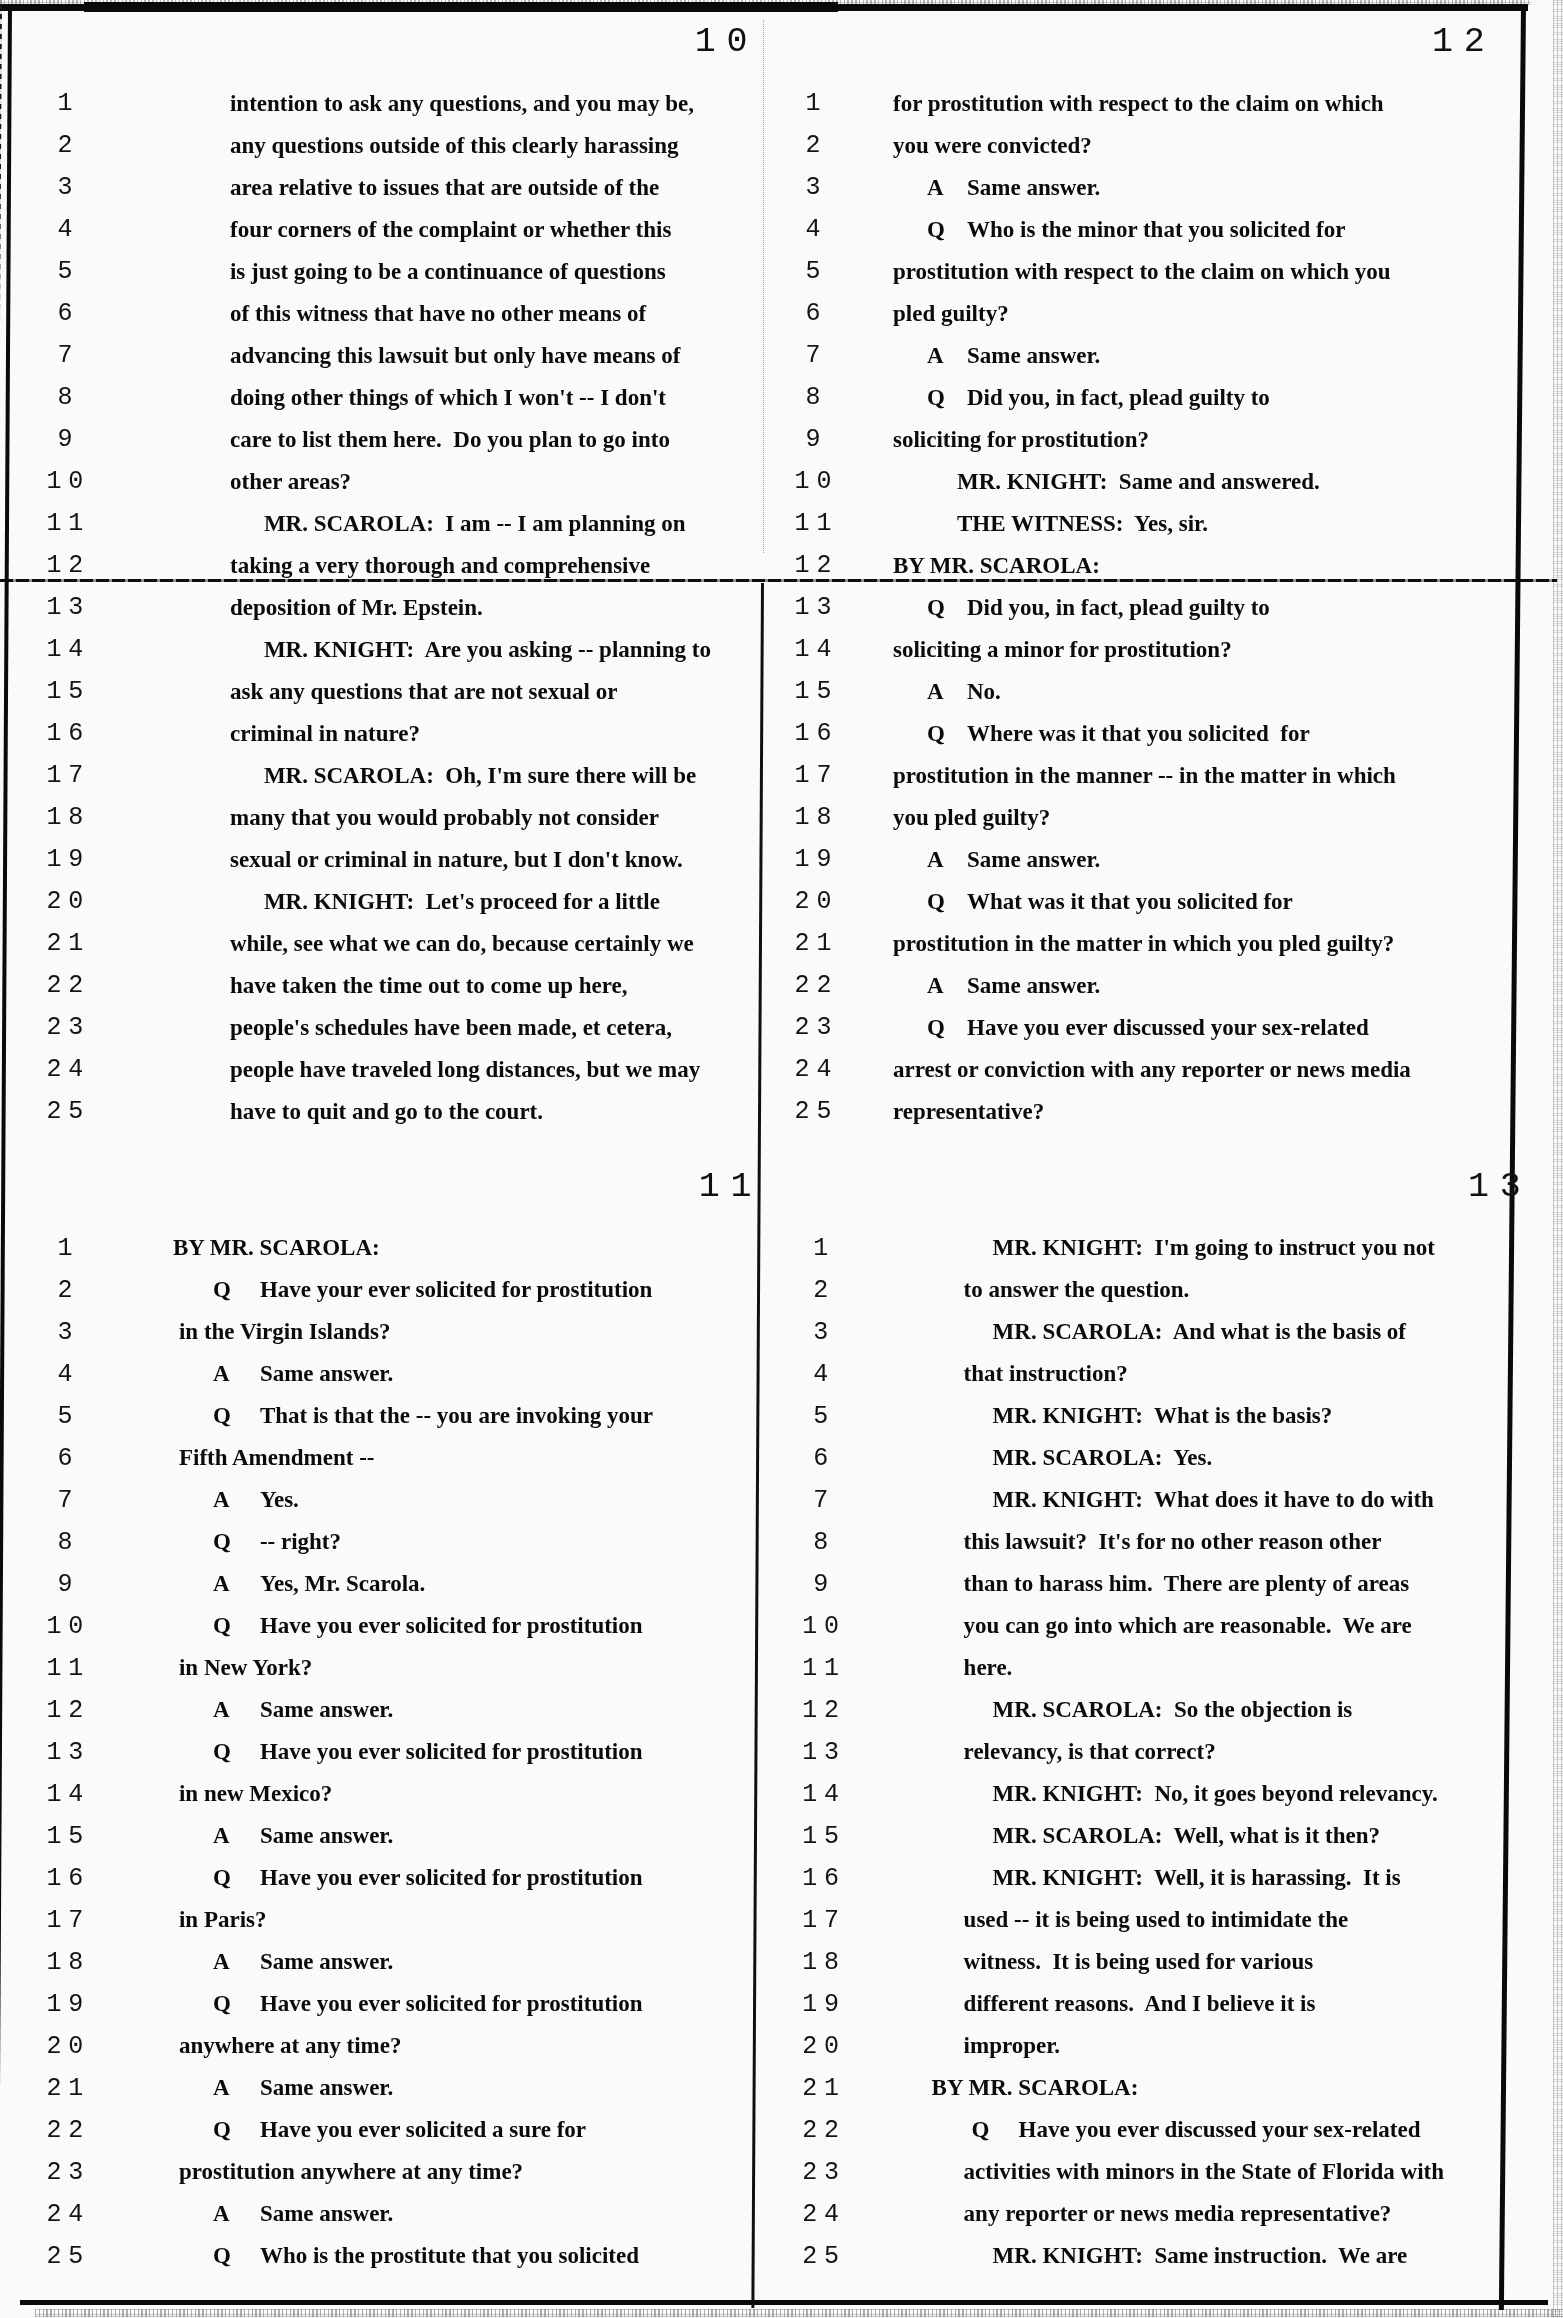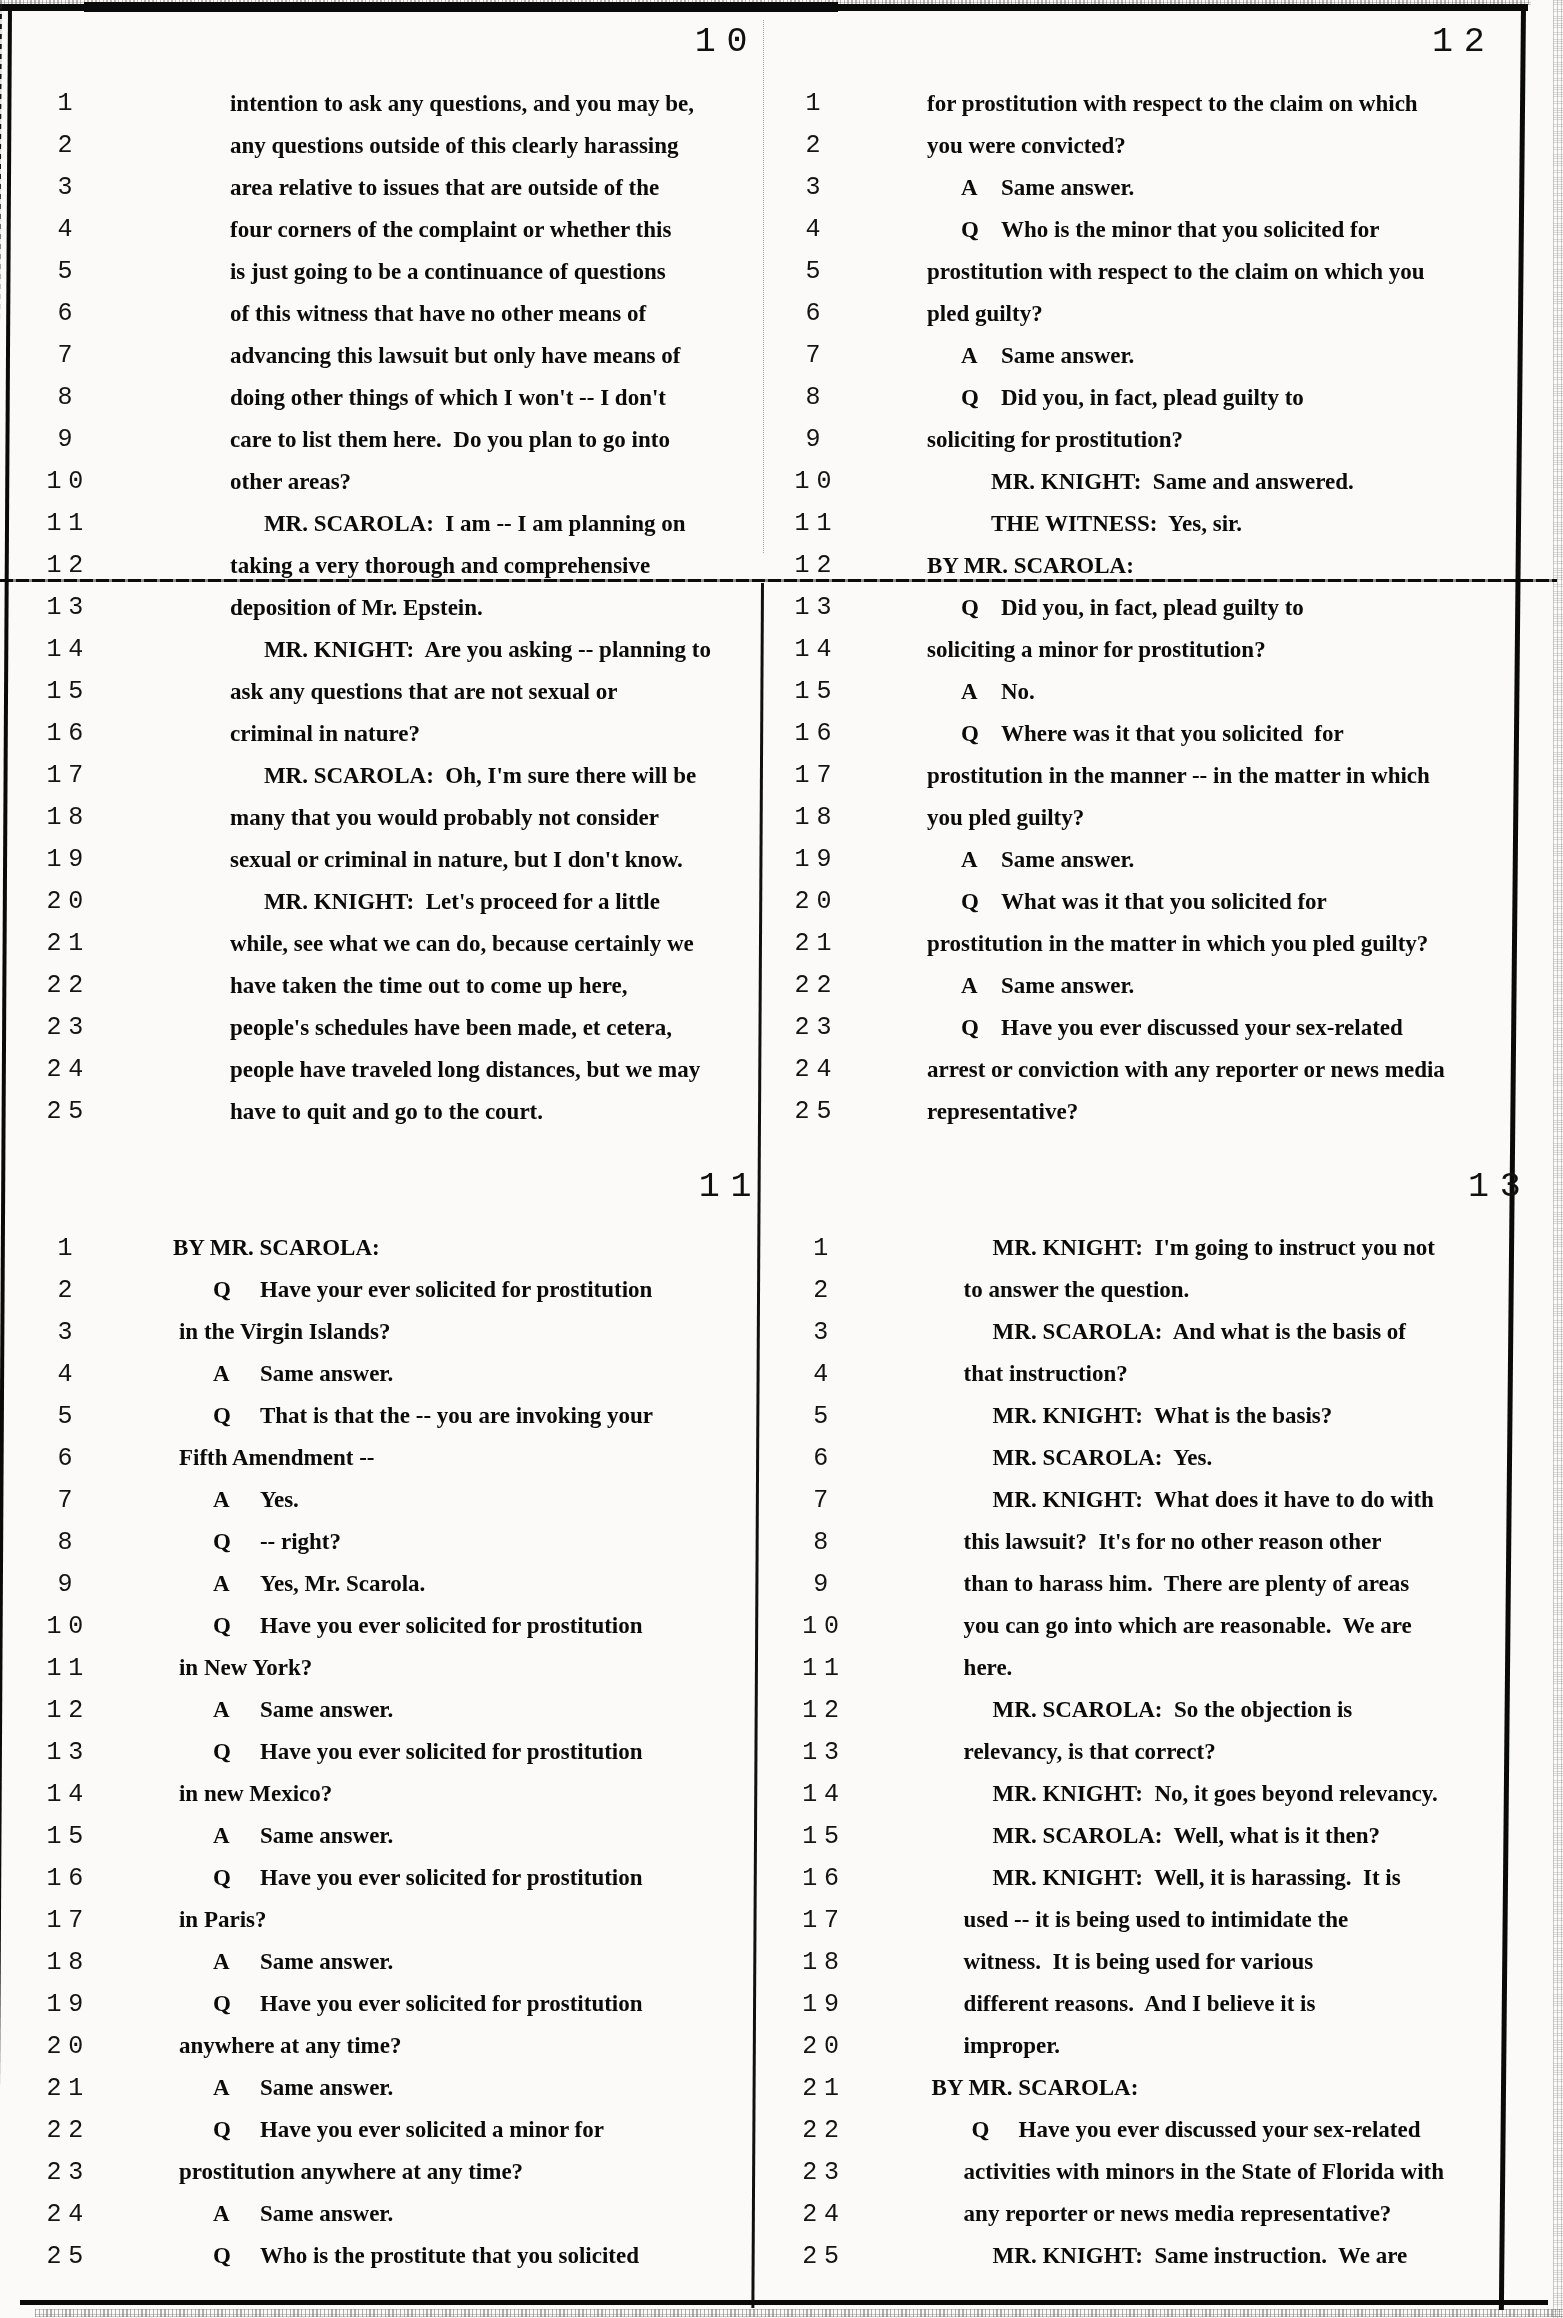--- a/index.html
+++ b/index.html
@@ -57,21 +57,21 @@
   }
   #q10 .num,#q11 .num{margin-left:12.2px;}
   #q12 .num{margin-left:0;}
   #q13 .num{margin-left:7.6px;}
 
   .body{
     font-weight:700;font-size:23px;color:#0b0b0b;white-space:pre;line-height:26px;
   }
   #q10 .body{margin-left:110px;}
   #q11 .body{margin-left:59px;}
-  #q12 .body{margin-left:65px;}
+  #q12 .body{margin-left:31px;}
   #q13 .body{margin-left:62px;}
 
   .body.cont{padding-left:6.1px;}
   .body.by{padding-left:0;}
   .body.speaker{padding-left:40px;}
   .body.qa{padding-left:40px;}
   .marker{display:inline-block;width:47px;}
   #q12 .body.cont{padding-left:0;}
   #q12 .body.speaker{padding-left:64px;}
   #q12 .body.qa{padding-left:34px;}
@@ -389,21 +389,21 @@
       <div class="row">
         <span class="num">20</span>
         <span class="body cont">anywhere at any time?</span>
       </div>
       <div class="row">
         <span class="num">21</span>
         <span class="body qa"><span class="marker">A</span><span>Same answer.</span></span>
       </div>
       <div class="row">
         <span class="num">22</span>
-        <span class="body qa"><span class="marker">Q</span><span>Have you ever solicited a minor for</span></span>
+        <span class="body qa"><span class="marker">Q</span><span>Have you ever solicited a sure for</span></span>
       </div>
       <div class="row">
         <span class="num">23</span>
         <span class="body cont">prostitution anywhere at any time?</span>
       </div>
       <div class="row">
         <span class="num">24</span>
         <span class="body qa"><span class="marker">A</span><span>Same answer.</span></span>
       </div>
       <div class="row">

